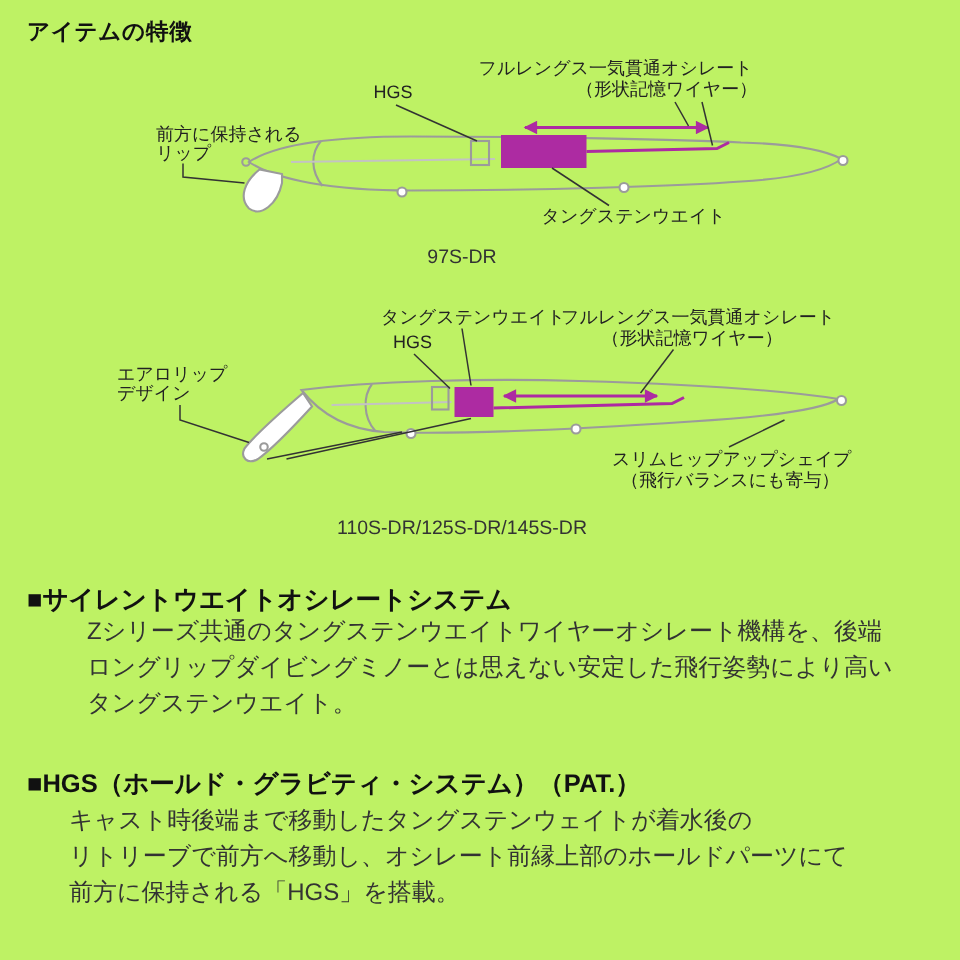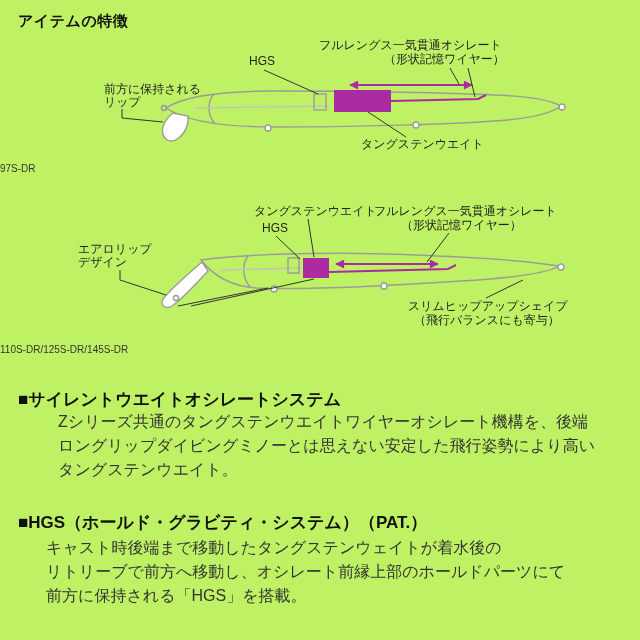--- a/index.html
+++ b/index.html
@@ -2,21 +2,21 @@
 <html><head>
 <meta charset="utf-8">
 <style>
   html,body{margin:0;padding:0;background:#ffffff;}
   .page{position:relative;width:640px;height:640px;background:#bef264;overflow:hidden;
         font-family:"Liberation Sans","DejaVu Sans",sans-serif;color:#333;}
   .title{position:absolute;left:18px;top:12px;font-size:15px;font-weight:bold;color:#111;letter-spacing:.5px;}
   .diagram{position:absolute;left:16px;width:640px;}
   .diagram svg{display:block;position:absolute;left:0;top:0;}
   .lbl{position:absolute;font-size:12px;line-height:13px;color:#222;white-space:nowrap;}
-  .caption{position:absolute;left:0;width:616px;text-align:left;font-size:10px;color:#333;}
+  .caption{position:absolute;left:0;width:616px;text-align:center;font-size:13px;color:#333;}
   .sec-h{position:absolute;left:18px;font-size:17px;font-weight:bold;color:#111;}
   .body-text{position:absolute;left:18px;width:612px;font-size:16px;line-height:24px;color:#333;}
 </style>
 </head>
 <body>
 
 <div class="page">
 
   <div class="title">アイテムの特徴</div>
 

